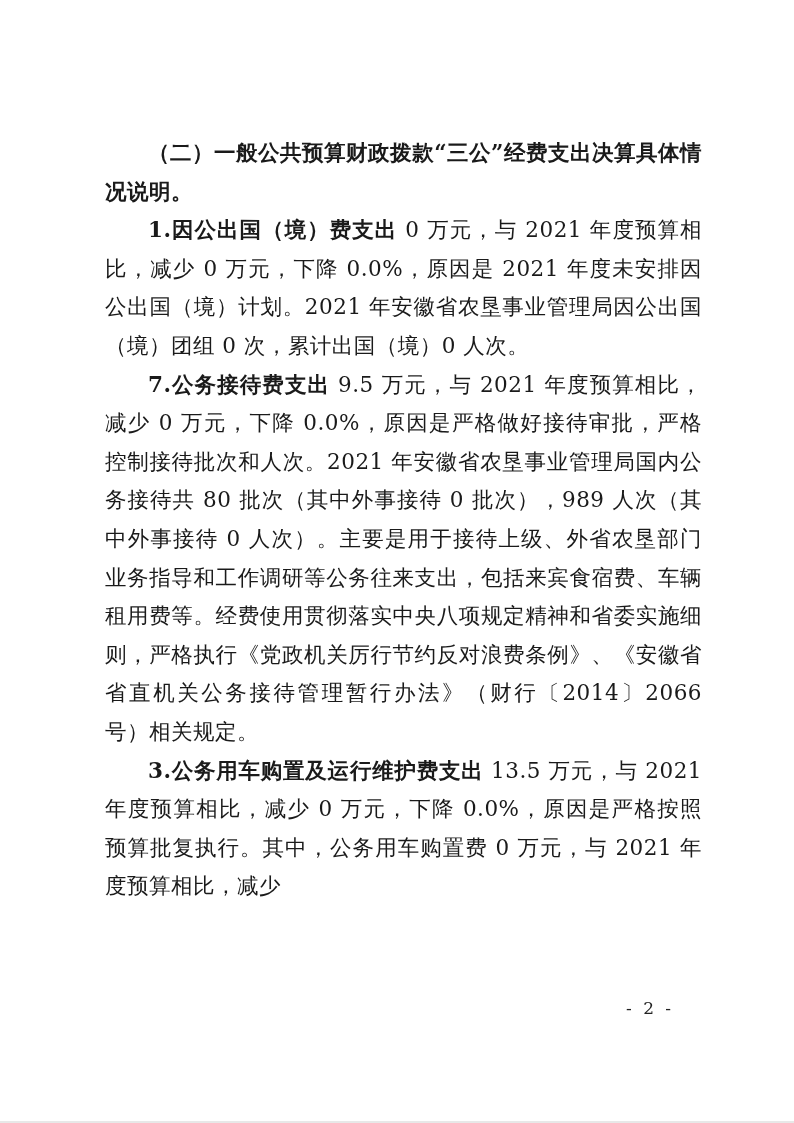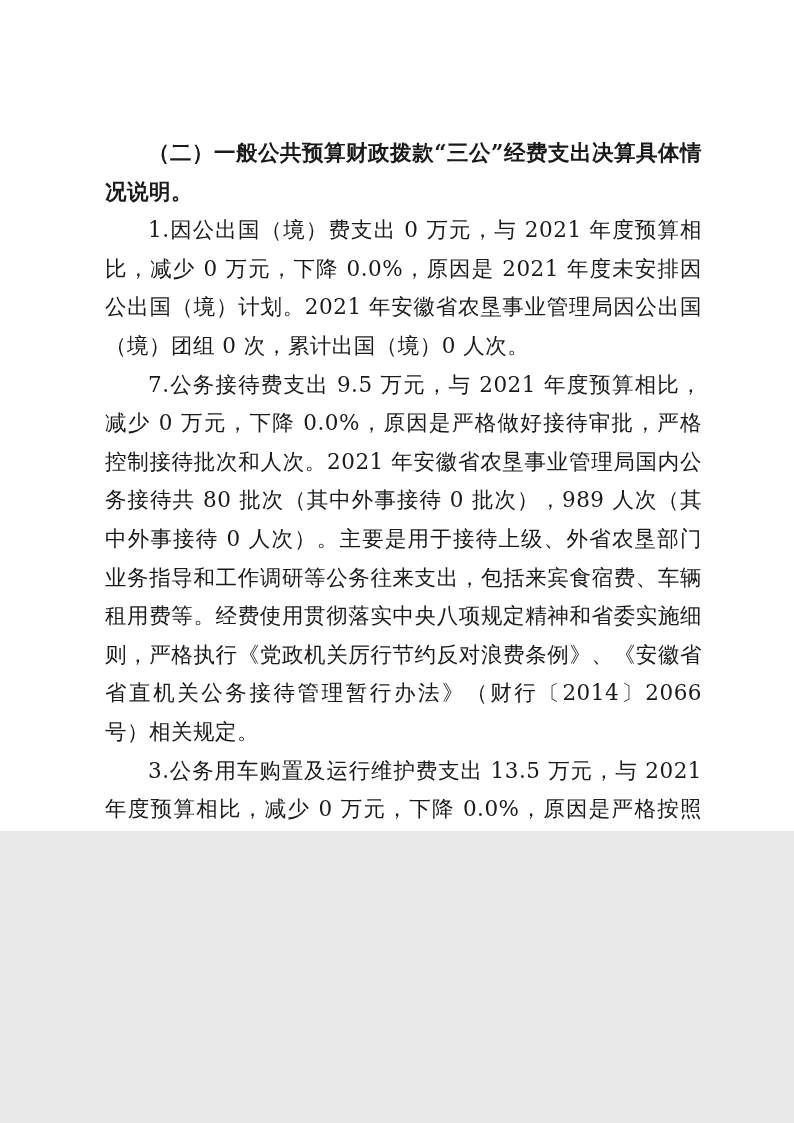--- a/index.html
+++ b/index.html
@@ -3,21 +3,21 @@
 <meta charset="utf-8">
 <style>
   html, body {
     margin: 0;
     padding: 0;
     background: #e8e8e8;
   }
   .page {
     position: relative;
     width: 794px;
-    height: 831px;
+    height: 1121px;
     margin: 0 auto;
     background: #ffffff;
     overflow: hidden;
     font-family: "DejaVu Serif", "Liberation Serif", serif;
     color: #1a1a1a;
   }
   .content {
     position: absolute;
     left: 105px;
     top: 134px;
@@ -30,21 +30,21 @@
     line-height: 38.6px;
     text-align: justify;
     text-indent: 2em;
     letter-spacing: 0.5px;
   }
   .content p.heading {
     font-weight: 700;
   }
   .content p b,
   .content p .lead {
-    font-weight: 400;
+    font-weight: 700;
   }
   .page-number {
     position: absolute;
     left: 626px;
     top: 998px;
     font-size: 17px;
     letter-spacing: 3px;
     color: #222;
     font-family: "DejaVu Serif", "Liberation Serif", serif;
     white-space: pre;

